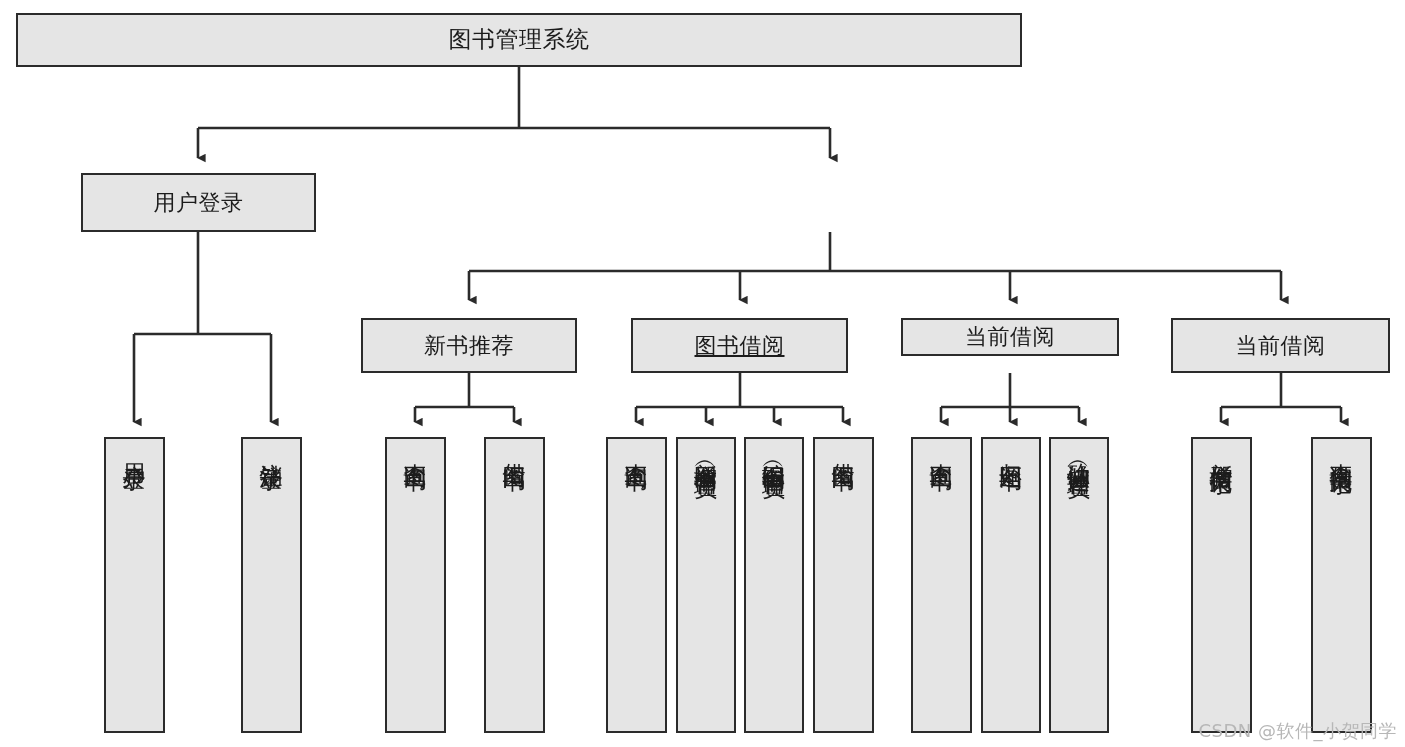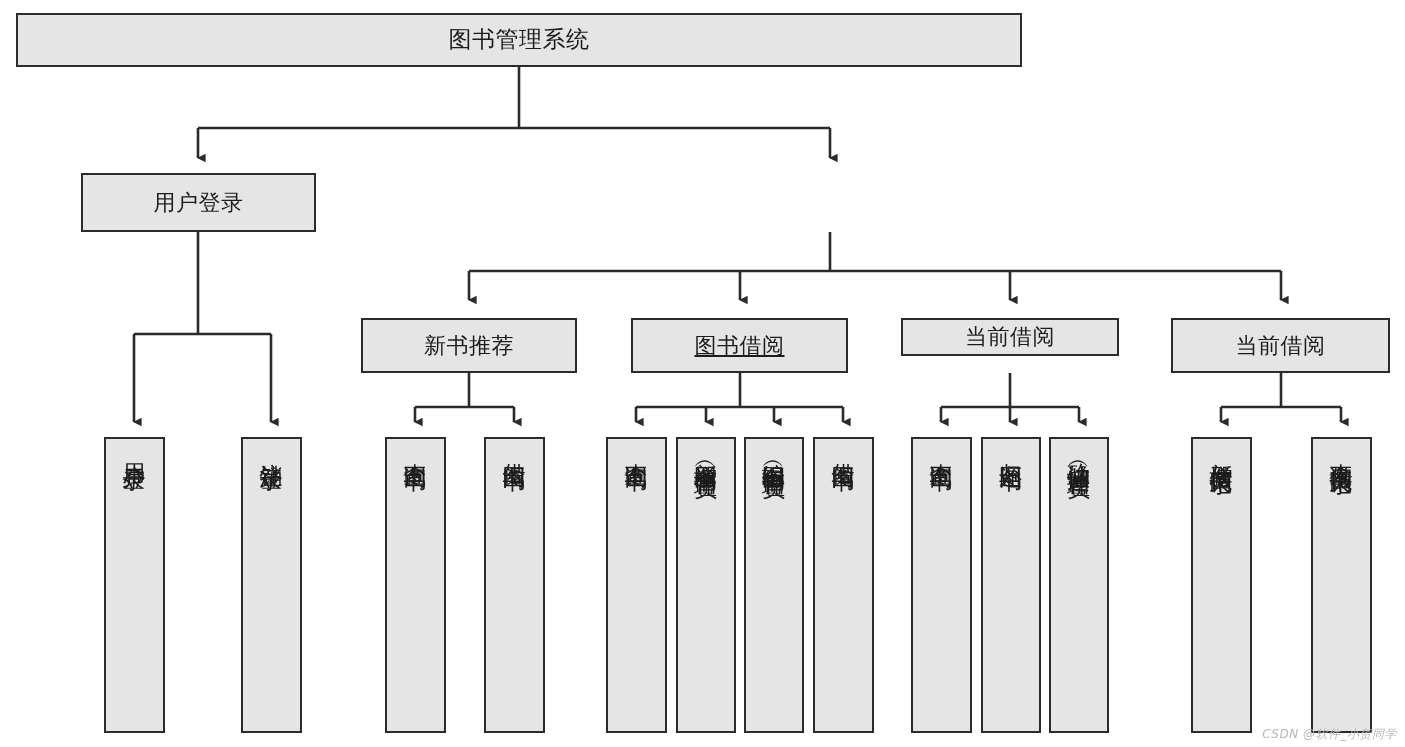--- a/index.html
+++ b/index.html
@@ -58,26 +58,25 @@
     font-size: 23px;
     letter-spacing: 2px;
     line-height: 1.05;
     white-space: nowrap;
     margin: 0 auto;
   }
   #watermark {
     position: absolute;
     right: 8px;
     bottom: 4px;
-    font-size: 12px;
+    font-size: 18px;
     color: #b7b7b7;
     letter-spacing: 0.5px;
     white-space: nowrap;
     user-select: none;
-    font-style: italic;
   }
 </style>
 </head>
 <body>
 
 <div id="canvas">
 
   <svg id="edges" viewBox="0 0 1405 747" xmlns="http://www.w3.org/2000/svg">
     <defs>
       <marker id="arw" markerWidth="10" markerHeight="10" refX="4.2" refY="7.6" orient="auto" markerUnits="userSpaceOnUse">

